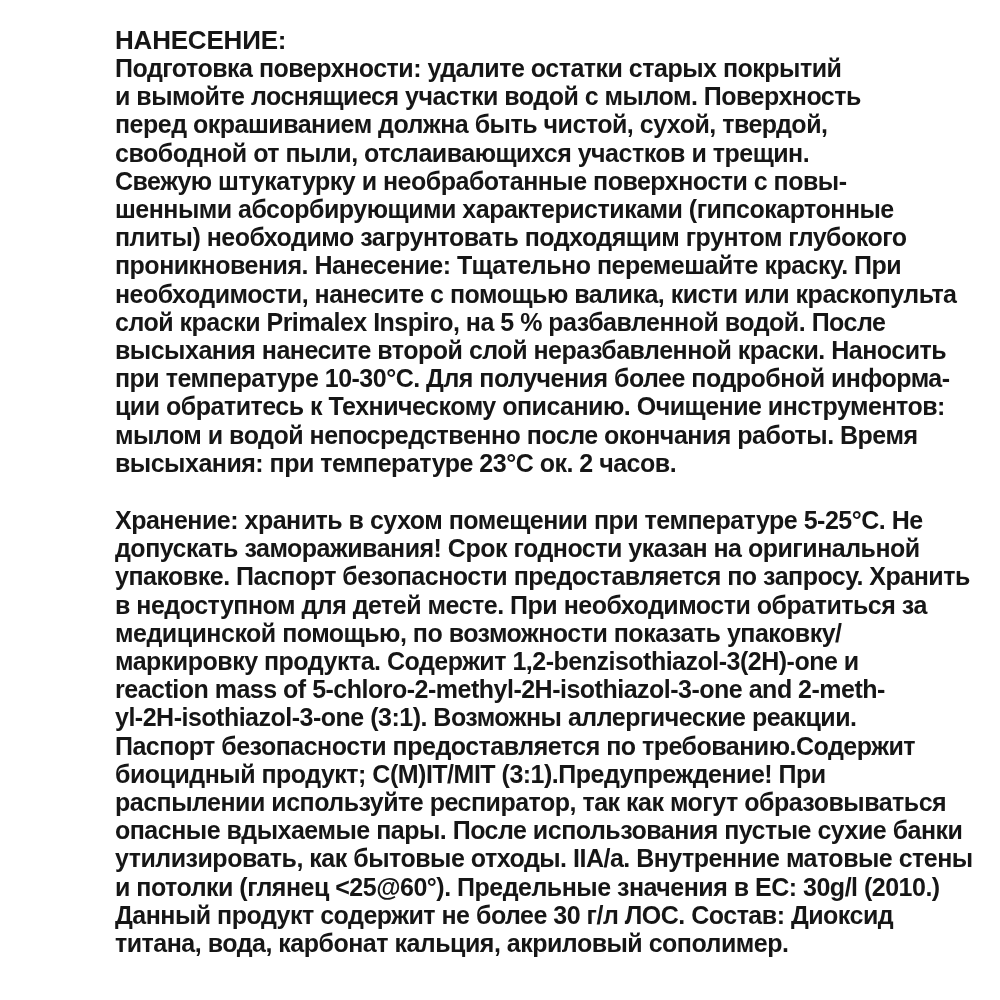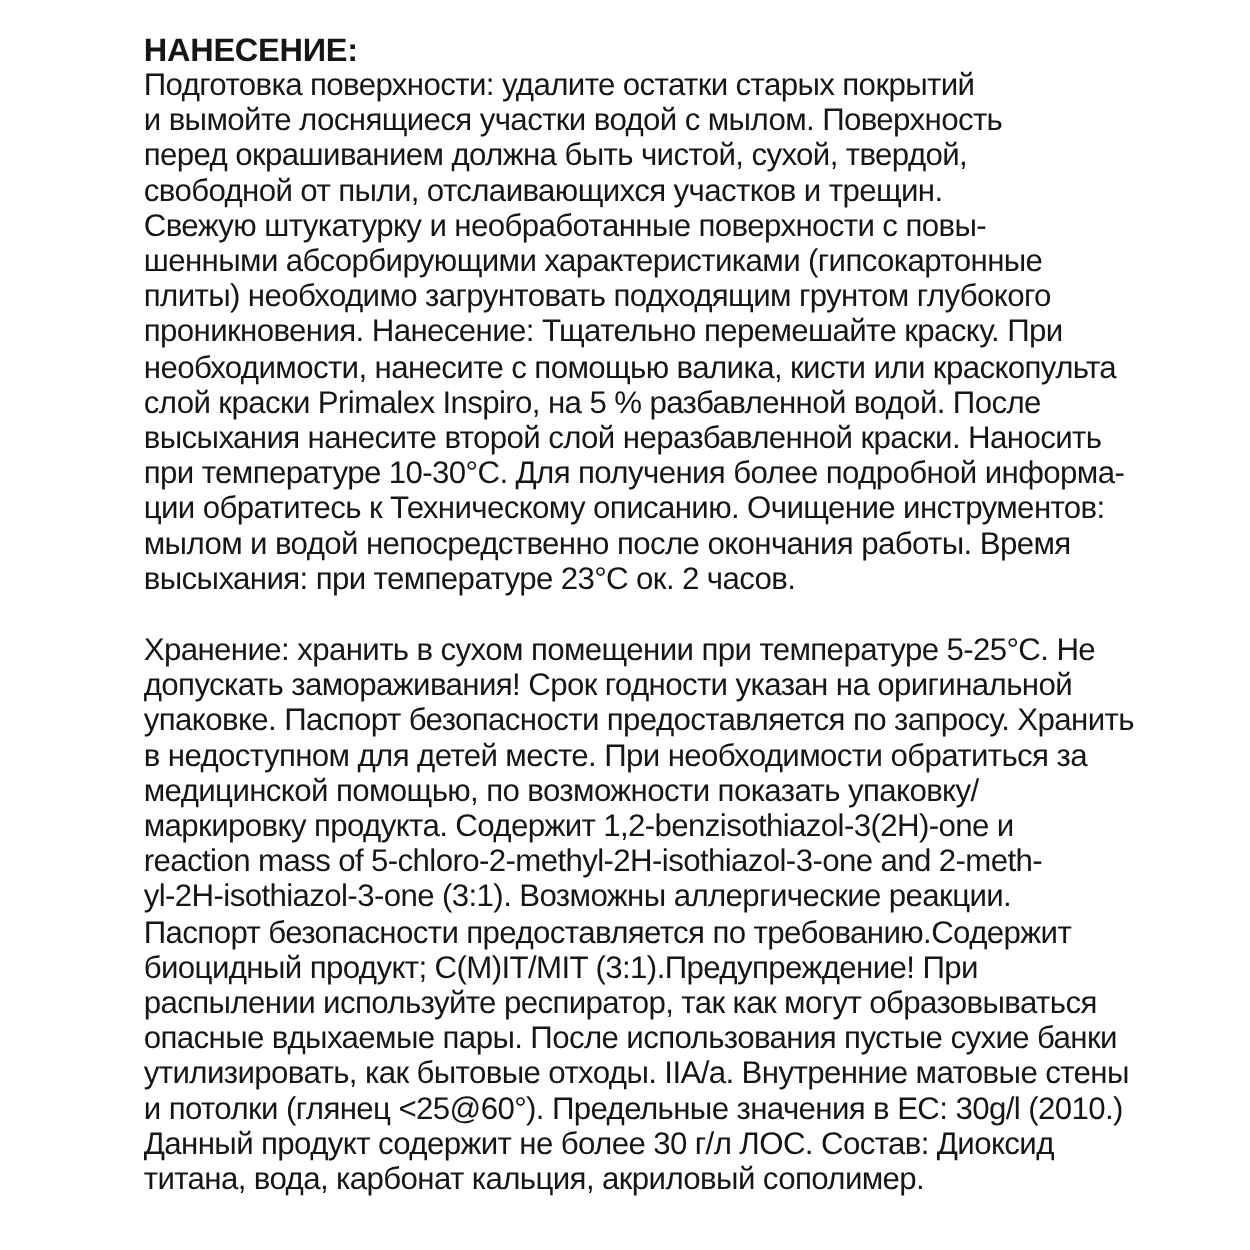--- a/index.html
+++ b/index.html
@@ -22,21 +22,21 @@
   .section + .section { margin-top: 29px; }
   .section-heading {
     font-size: 26px;
     font-weight: 700;
     line-height: 28px;
     letter-spacing: -0.2px;
     white-space: pre;
   }
   .section-body {
     font-size: 25px;
-    font-weight: 400;
+    font-weight: 700;
     line-height: 28.2px;
     letter-spacing: -0.5px;
     white-space: pre;
   }
 </style>
 </head>
 <body style="--page-bg: #ffffff; --text-color: #161616;">
 
 <div class="label-page">
 

